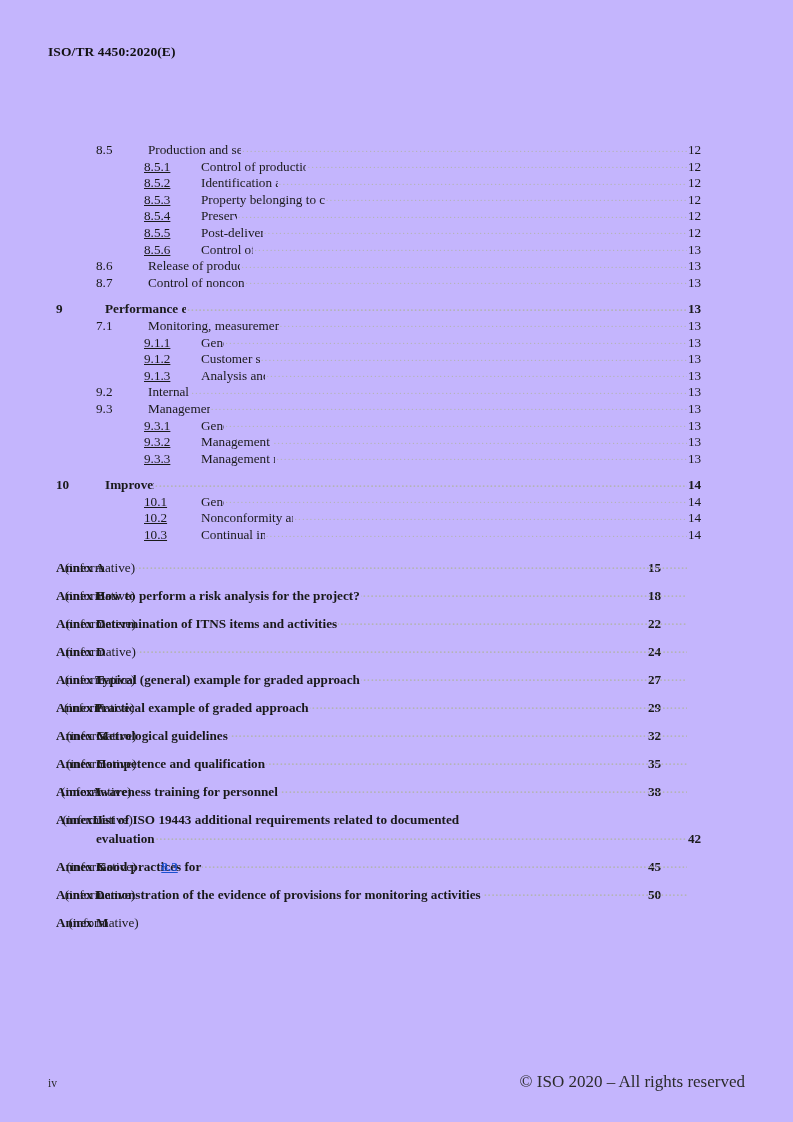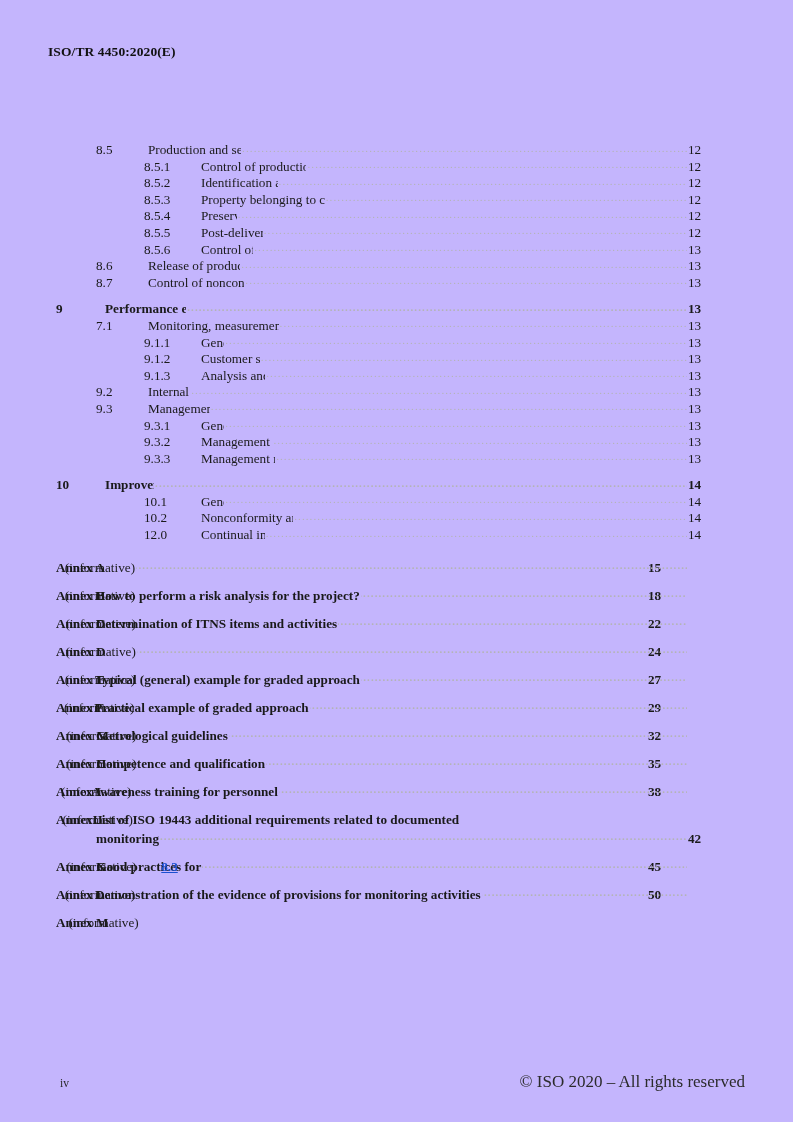--- a/index.html
+++ b/index.html
@@ -74,21 +74,21 @@
   .toc-page {
     flex: 0 0 auto;
     text-align: left;
     min-width: 18px;
   }
 
   
   .lvl1 { font-weight: bold; margin-top: 10px; }
   .lvl1 .toc-num   { width: 49px; }
   .lvl2 .toc-num   { width: 52px; margin-left: 40px; }
-  .lvl3 .toc-num   { width: 57px; margin-left: 88px; }
+  .lvl3 .toc-num   { width: 57px; margin-left: 88px; text-decoration: underline; }
 
   .lvl1 .toc-page, .lvl2 .toc-page, .lvl3 .toc-page { }
 
   
   .annex-block { margin-top: 14px; }
   .annex-row {
     font-size: 13.2px;
     line-height: 19px;
     font-weight: bold;
     margin-top: 8px;
@@ -114,21 +114,21 @@
   }
 
   .biblio {
     margin-top: 14px;
   }
   .biblio .annex-flex { }
 
   
   .footer {
     position: absolute;
-    left: 60px;
+    left: 48px;
     right: 48px;
     top: 1072px;
     display: flex;
     justify-content: space-between;
     align-items: baseline;
     font-size: 11.5px;
     color: #2b2b2b;
   }
   .footer-right { font-size: 17px; }
 </style>
@@ -267,21 +267,21 @@
           <span class="leader"></span>
           <span class="toc-page">14</span>
         </div>
         <div class="toc-row lvl3">
           <span class="toc-num">10.2</span>
           <span class="toc-title">Nonconformity and corrective action</span>
           <span class="leader"></span>
           <span class="toc-page">14</span>
         </div>
         <div class="toc-row lvl3">
-          <span class="toc-num">12.0</span>
+          <span class="toc-num">10.3</span>
           <span class="toc-title">Continual improvement</span>
           <span class="leader"></span>
           <span class="toc-page">14</span>
         </div>
       </div>
     <div id="annex-list" class="annex-block">
         <div class="annex-row">
           <div class="annex-flex" style="text-indent: -40px;">
             <span class="annex-label">Annex A</span>
             <span class="annex-label annex-informative"> (informative) </span>
@@ -360,21 +360,21 @@
             <span class="toc-page">38</span>
           </div>
         </div>
         <div class="annex-row">
           <div class="annex-flex" style="text-indent: -40px;">
             <span class="annex-label">Annex J</span>
             <span class="annex-label annex-informative"> (informative) </span>
             <span class="annex-title">List of ISO 19443 additional requirements related to documented</span>
           </div>
           <div class="annex-flex">
-            <span class="annex-title">monitoring</span>
+            <span class="annex-title">evaluation</span>
             <span class="leader"></span>
             <span class="toc-page">42</span>
           </div>
         </div>
         <div class="annex-row">
           <div class="annex-flex" style="text-indent: -40px;">
             <span class="annex-label">Annex K</span>
             <span class="annex-label annex-informative"> (informative) </span>
             <span class="annex-title">Good practices for </span>
             <span class="link annex-title">8.3</span>

